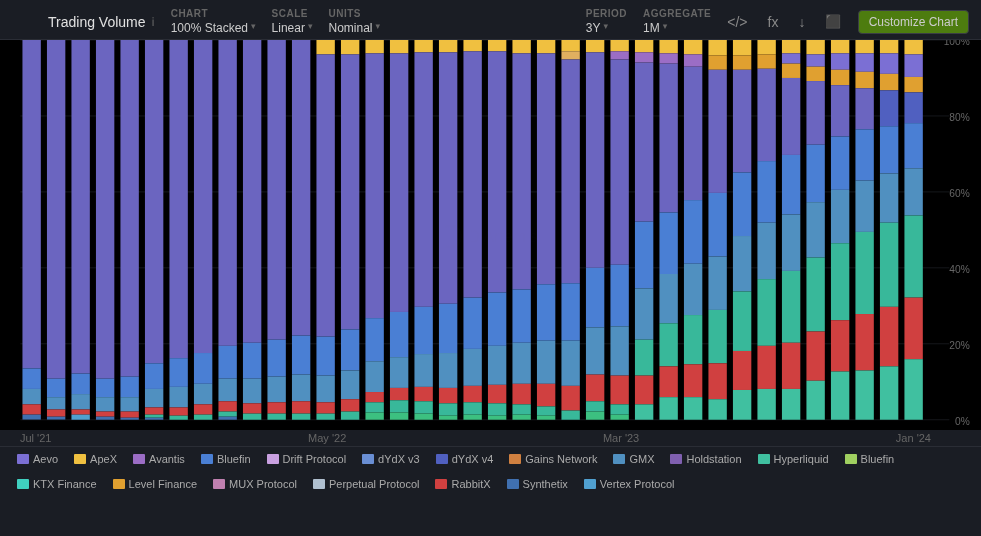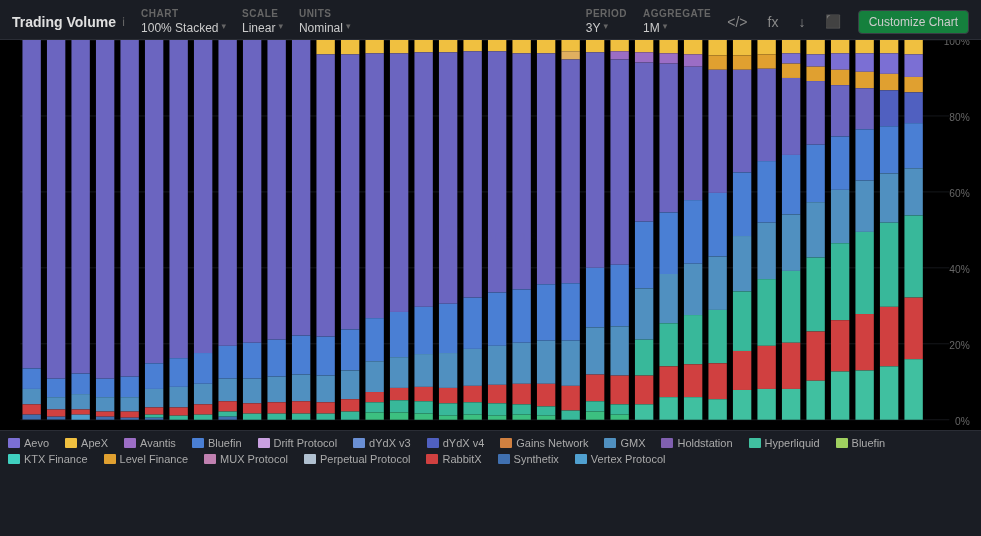--- a/index.html
+++ b/index.html
@@ -25,21 +25,22 @@
       gap: 16px;
     }
     .title-section {
       display: flex;
       align-items: center;
       gap: 6px;
     }
     .title {
       color: #e0e0e0;
       font-size: 14px;
-      font-weight: 700;
+      font-weight: 400;
+      margin-left: 36px;
     }
     .info-icon {
       color: #666;
       font-size: 12px;
       cursor: pointer;
     }
     .controls {
       display: flex;
       align-items: center;
       gap: 16px;
@@ -73,21 +74,21 @@
       align-items: center;
       gap: 12px;
     }
     .icon-btn {
       color: #888;
       cursor: pointer;
       font-size: 14px;
       padding: 2px 4px;
     }
     .customize-btn {
-      background: #15803d;
+      background: #4d7c0f;
       border: 1px solid #3a3d45;
       color: #ccc;
       padding: 4px 10px;
       border-radius: 4px;
       cursor: pointer;
       font-size: 12px;
     }
     .right-controls {
       display: flex;
       align-items: center;
@@ -119,22 +120,22 @@
     .x-axis-labels {
       display: flex;
       justify-content: space-between;
       padding: 2px 50px 2px 20px;
       color: #666;
       font-size: 11px;
     }
     .legend {
       display: flex;
       flex-wrap: wrap;
-      padding: 6px 8px;
-      gap: 4px 16px;
+      padding: 6px 17px;
+      gap: 13px 16px;
       border-top: 1px solid #2a2d35;
     }
     .legend-item {
       display: flex;
       align-items: center;
       gap: 4px;
       font-size: 11px;
       color: #aaa;
     }
     .legend-color {
@@ -518,20 +519,26 @@
       <text x="950" y="375" fill="#666" font-size="10" text-anchor="end">0%</text>
     </svg>
 
     
     <div class="watermark">
       <span style="font-size:32px;opacity:0.15;">Ↄ</span>
       <span style="font-size:16px;opacity:0.15;">Ↄ Artemis</span>
     </div>
   </div>
 
+  <div class="x-axis-labels">
+    <span>Jul '21</span>
+    <span>May '22</span>
+    <span>Mar '23</span>
+    <span>Jan '24</span>
+  </div>
 
   <div class="legend" id="legend-container">
   <div class="legend-item">
     <div class="legend-color" style="background:#7b6fd4"></div>
     <span>Aevo</span>
   </div>
       <div class="legend-item">
     <div class="legend-color" style="background:#f0c040"></div>
     <span>ApeX</span>
   </div>

